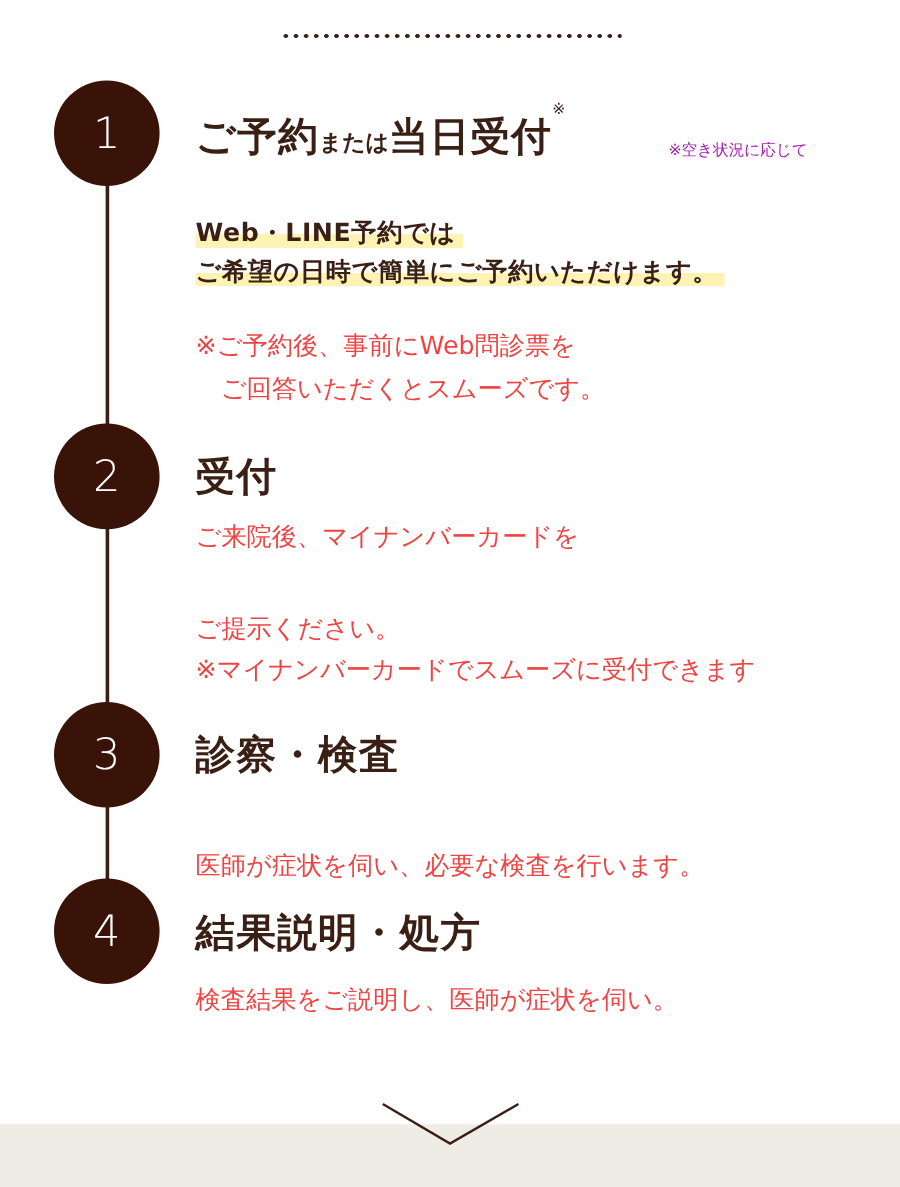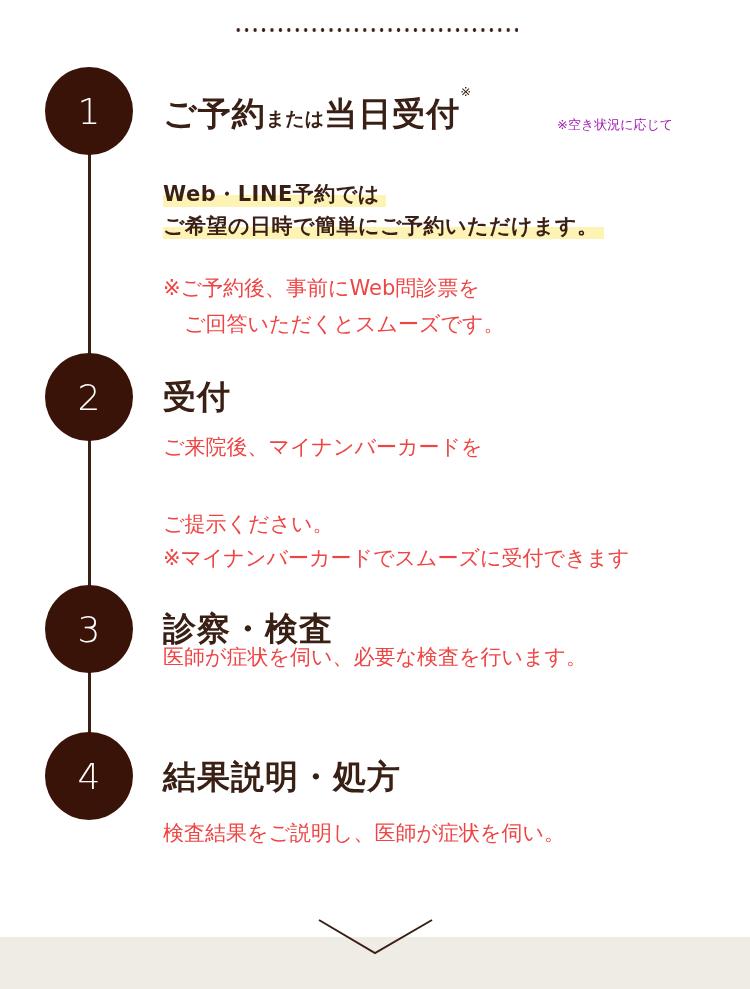--- a/index.html
+++ b/index.html
@@ -64,21 +64,21 @@
 <div class="body-text" style="top:307px;text-align:right;">　ご回答いただくとスムーズです。</div>
 
 <div class="circle" style="top:353px;">2</div>
 <div class="step-title" style="top:375px;">受付</div>
 <div class="body-text" style="top:430px;">ご来院後、マイナンバーカードを</div>
 <div class="body-text" style="top:468px;margin-top:39px;">ご提示ください。</div>
 <div class="body-text" style="top:541px;">※マイナンバーカードでスムーズに受付できます</div>
 
 <div class="circle" style="top:585px;">3</div>
 <div class="step-title" style="top:607px;text-align:center;">診察・検査</div>
-<div class="body-text" style="top:640px;">医師が症状を伺い、必要な検査を行います。</div>
+<div class="body-text" style="top:704px;">医師が症状を伺い、必要な検査を行います。</div>
 
 <div class="circle" style="top:732px;">4</div>
 <div class="step-title" style="top:755px;">結果説明・処方</div>
 <div class="body-text" style="top:816px;">検査結果をご説明し、医師が症状を伺い。</div>
 
 <div class="bottom-band"></div>
 <svg class="chevron" viewBox="0 0 122 44">
   <polyline points="4,5 60,38 117,5" fill="none" stroke="#3a1f15" stroke-width="2"></polyline>
 </svg>
 

